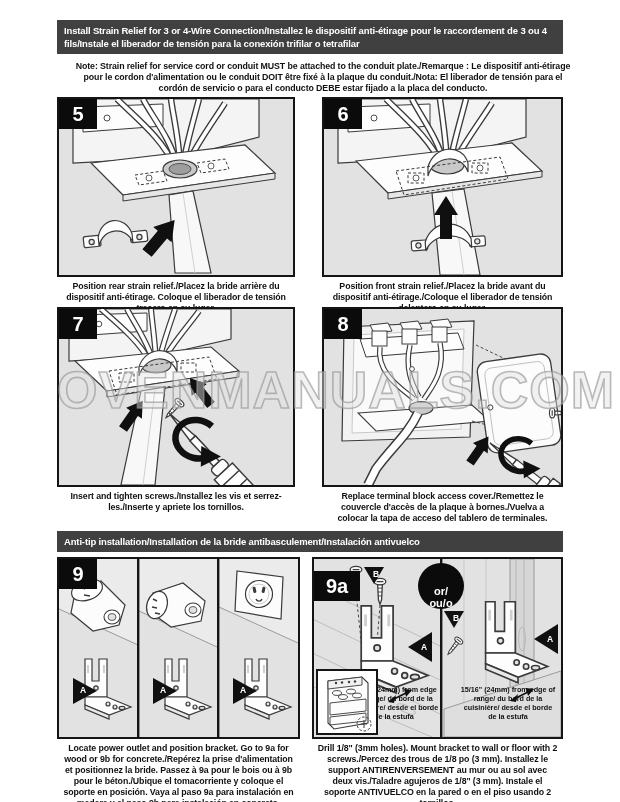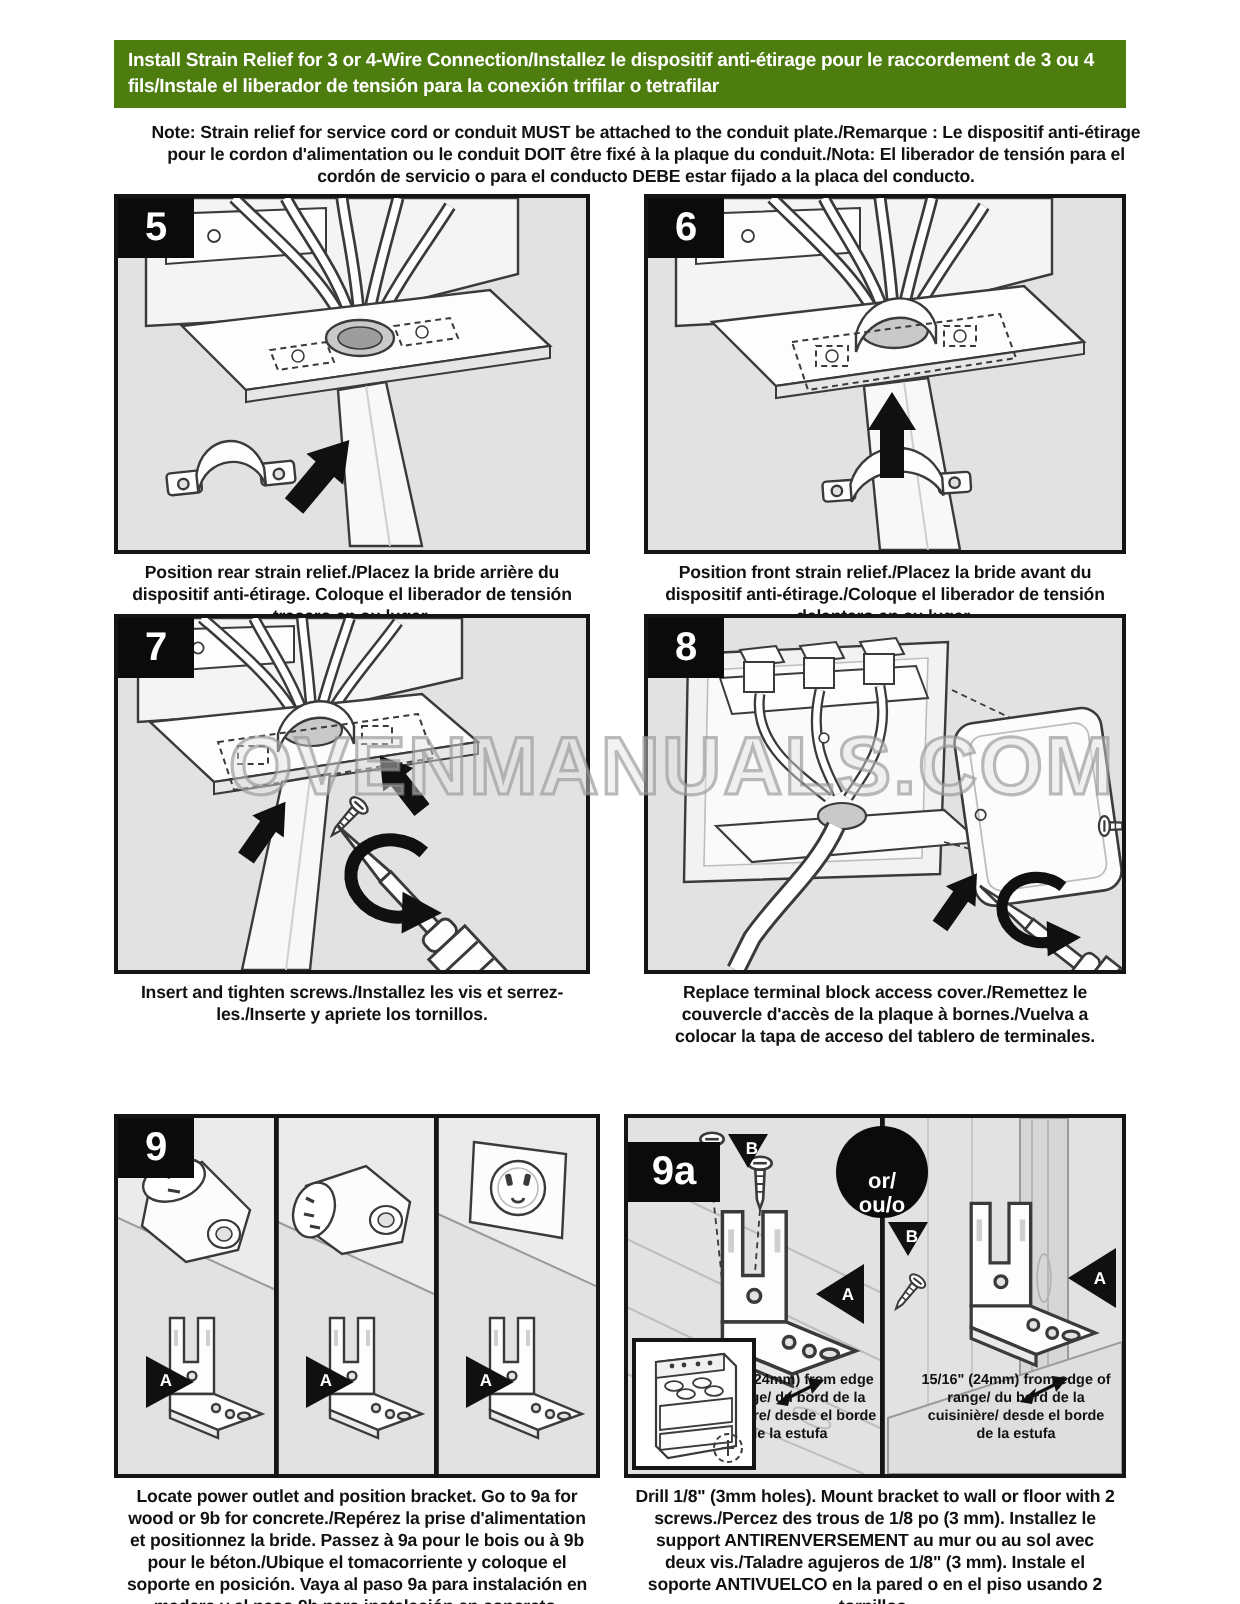--- a/index.html
+++ b/index.html
@@ -1,39 +1,39 @@
 <!DOCTYPE html>
 <html><head>
 <meta charset="utf-8">
 <style>
   html,body{margin:0;padding:0;background:#ffffff;}
   .page{position:relative;width:620px;height:802px;background:#ffffff;overflow:hidden;
         font-family:"Liberation Sans",sans-serif;color:#111;}
-  .hbar{position:absolute;left:57px;width:506px;background:#4d7c0f;color:#fff;
+  .hbar{position:absolute;left:57px;width:506px;background:#404040;color:#fff;
         font-weight:bold;font-size:9.5px;line-height:13px;letter-spacing:-0.15px;
         padding:4px 7px;box-sizing:border-box;}
   .note{position:absolute;left:70px;width:506px;font-weight:bold;font-size:8.8px;
         line-height:11px;text-align:center;letter-spacing:-0.1px;}
   .panel{position:absolute;background:#e2e2e2;border:2.2px solid #151515;box-sizing:border-box;}
   .panel svg.art{position:absolute;left:0;top:0;width:100%;height:100%;display:block;}
   .badge{position:absolute;left:0;top:0;width:38px;height:30px;background:#0b0b0b;color:#fff;
          font-weight:bold;font-size:20px;display:flex;align-items:center;justify-content:center;z-index:4;}
   .badge.wide{width:46px;margin-top:12px;}
   .caption{position:absolute;font-weight:bold;font-size:8.8px;line-height:11px;
            text-align:center;letter-spacing:-0.1px;}
   .marker{position:absolute;width:16px;color:#fff;font-weight:bold;font-size:8.5px;
           text-align:center;z-index:3;}
   .or-circle{position:absolute;left:104px;top:4px;width:46px;height:46px;border-radius:50%;
              background:#0b0b0b;color:#fff;font-weight:bold;font-size:11px;line-height:12px;
              display:flex;flex-direction:column;align-items:center;justify-content:flex-end;z-index:5;}
   .dim{position:absolute;font-weight:bold;font-size:7.2px;line-height:9px;text-align:center;z-index:3;}
   .inset{position:absolute;left:2px;top:110px;width:62px;height:66px;background:#fff;
          border:2px solid #151515;box-sizing:border-box;z-index:4;}
   .watermark{position:absolute;left:56px;top:360px;width:560px;text-align:center;
-             font-weight:bold;font-size:41px;letter-spacing:1px;z-index:6;pointer-events:none;
+             font-weight:bold;font-size:52px;letter-spacing:1px;z-index:6;pointer-events:none;
              color:rgba(226,226,226,0.45);-webkit-text-stroke:1.6px rgba(150,150,150,0.65);}
 </style>
 </head>
 <body>
 
 <div class="page">
 
   <svg width="0" height="0" style="position:absolute" aria-hidden="true">
     <defs>
       <g id="atb" stroke="#3a3a3a" stroke-width="1.2" fill="#fdfdfd">
@@ -256,20 +256,21 @@
       <g transform="translate(192,146) rotate(15)">
           <use href="#rotarrow" transform="scale(0.85)"></use>
         </g>
     </svg>
     <div class="badge">8</div>
   </div>
 
   <div class="caption" style="left:62px;top:491px;width:228px;">Insert and tighten screws./Installez les vis et serrez-les./Inserte y apriete los tornillos.</div>
   <div class="caption" style="left:327px;top:491px;width:231px;">Replace terminal block access cover./Remettez le couvercle d'accès de la plaque à bornes./Vuelva a colocar la tapa de acceso del tablero de terminales.</div>
 
+  <div class="hbar" style="top:531px;">Anti-tip installation/Installation de la bride antibasculement/Instalación antivuelco</div>
 
   <div class="panel" style="left:57px;top:557px;width:243px;height:182px;">
     <svg class="art" viewBox="0 0 239 178">
       <polygon points="0,0 79,0 79,86 0,50" fill="#ebebeb"></polygon>
       <polygon points="80,0 158,0 158,88 80,52" fill="#ebebeb"></polygon>
       <polygon points="160,0 239,0 239,84 160,48" fill="#ebebeb"></polygon>
       <g stroke="#9a9a9a" stroke-width="1">
         <line x1="0" y1="50" x2="79" y2="86"></line>
           <line x1="80" y1="52" x2="158" y2="88"></line>
           <line x1="160" y1="48" x2="239" y2="84"></line>

